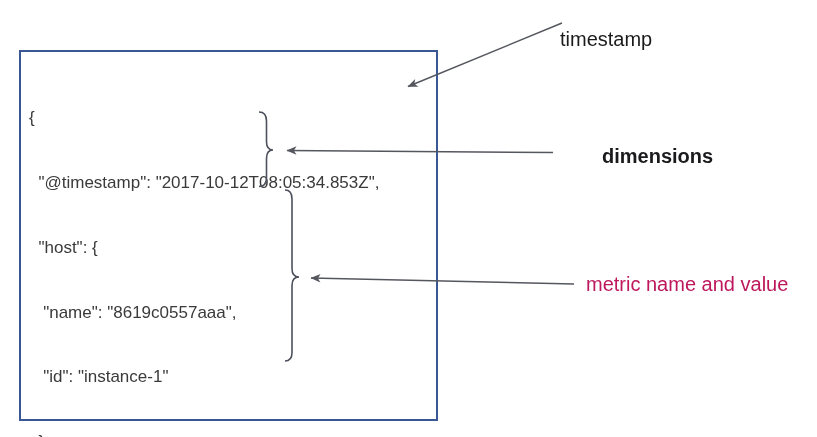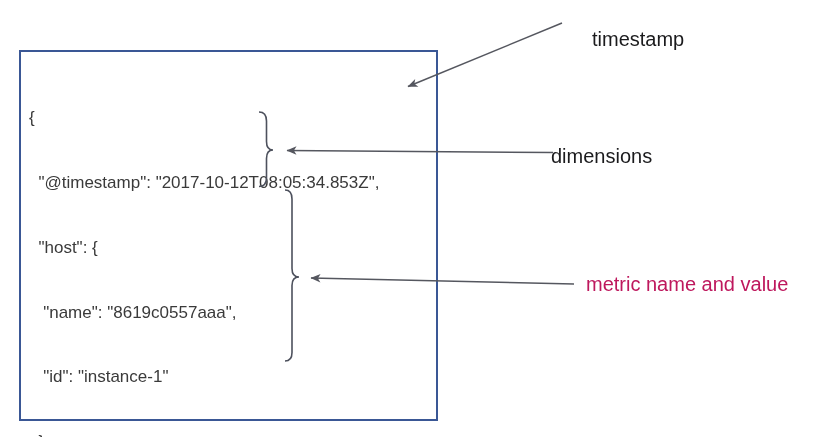--- a/index.html
+++ b/index.html
@@ -32,22 +32,22 @@
     letter-spacing: 0;
   }
   .code-line { white-space: pre; }
   .label {
     position: absolute;
     font-size: 20px;
     line-height: 24px;
     color: #1b1b1d;
     white-space: nowrap;
   }
-  .label-timestamp { left: 592px; top: 27px; }
-  .label-dimensions { left: 551px; top: 144px; }
+  .label-timestamp { left: 560px; top: 27px; }
+  .label-dimensions { left: 602px; top: 144px; font-weight: bold; }
   .label-metric   { left: 586px; top: 272px; }
   .overlay {
     position: absolute;
     left: 0; top: 0;
     width: 817px;
     height: 437px;
     pointer-events: none;
   }
 </style>
 </head>

